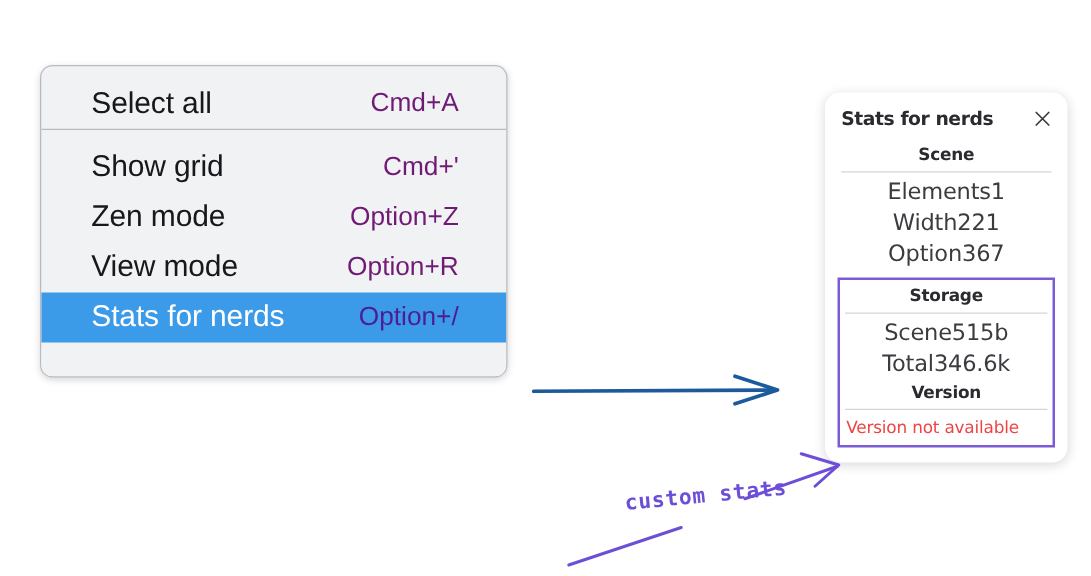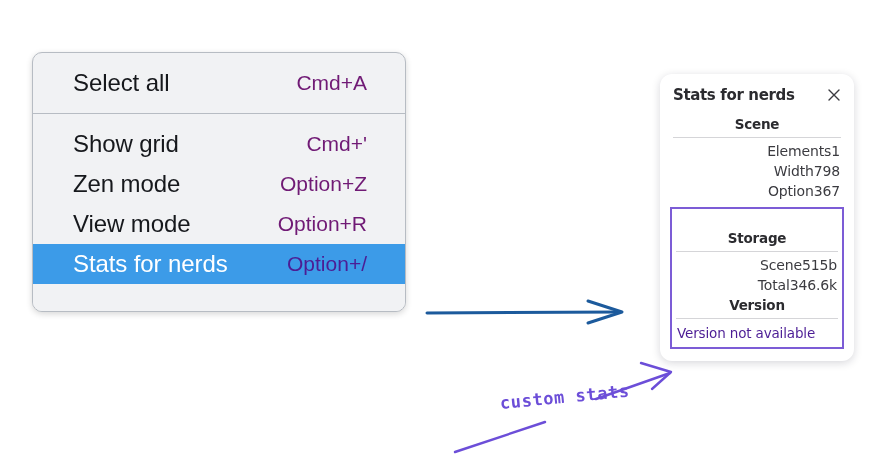--- a/index.html
+++ b/index.html
@@ -26,21 +26,20 @@
     border: 1px solid #b7bcc3;
     border-radius: 10px;
     box-shadow: 0 2px 6px rgba(0,0,0,0.16);
     overflow: hidden;
     box-sizing: border-box;
   }
   .menu-group {
     padding: 10px 0 0 0;
   }
   .menu-group.group-top {
-    padding-bottom: 10px;
     border-bottom: 1px solid #b7bcc3;
   }
   .menu-group.group-bottom {
     padding-bottom: 5px;
     text-align: right;
   }
   .menu-item {
     display: flex;
     align-items: center;
     justify-content: space-between;
@@ -112,38 +111,38 @@
     padding: 2px 0 5px 0;
     letter-spacing: -0.2px;
   }
   .stats-divider {
     height: 1px;
     background: #d5d5d8;
     margin: 0 2px 3px 2px;
   }
   .stats-row {
     display: flex;
-    justify-content: flex-end;
+    justify-content: center;
     align-items: baseline;
-    font-size: 14px;
+    font-size: 18px;
     color: #3b3b40;
     padding: 2px 3px 2px 3px;
     letter-spacing: -0.15px;
   }
   .stats-row .sr-value { color: #3b3b40; }
   .stats-note {
     font-size: 13.5px;
-    color: #4c1d95;
+    color: #ef4444;
     padding: 3px 3px 2px 3px;
     letter-spacing: -0.15px;
   }
   #custom-stats-box {
     border: 2px solid #7c5cd6;
     margin: 6px -1px 0 -1px;
-    padding: 19px 2px 4px 2px;
+    padding: 3px 2px 4px 2px;
     box-sizing: border-box;
   }
 
   
   #annotations {
     position: absolute;
     left: 0; top: 0;
     width: 873px; height: 461px;
     pointer-events: none;
   }
@@ -208,21 +207,21 @@
 
   <div>
     <div class="stats-section-title">Scene</div>
     <div class="stats-divider"></div>
     <div class="stats-row">
       <span class="sr-label">Elements</span>
       <span class="sr-value">1</span>
     </div>
     <div class="stats-row">
       <span class="sr-label">Width</span>
-      <span class="sr-value">798</span>
+      <span class="sr-value">221</span>
     </div>
     <div class="stats-row">
       <span class="sr-label">Option</span>
       <span class="sr-value">367</span>
     </div>
   </div>
 
   <div id="custom-stats-box">
 
     <div>

